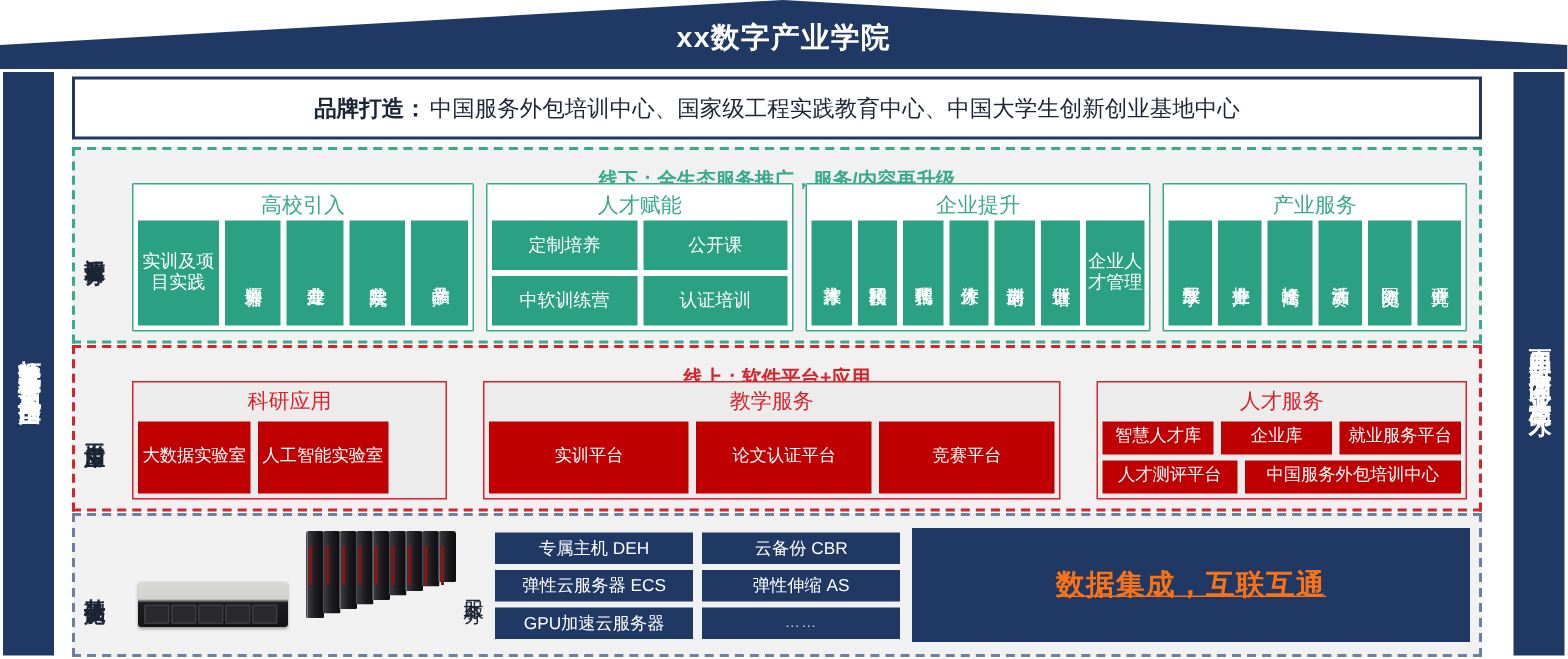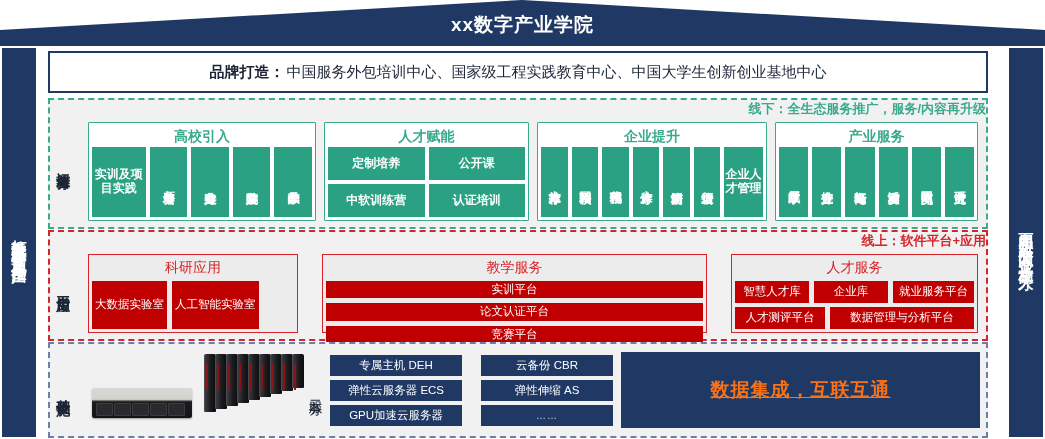--- a/index.html
+++ b/index.html
@@ -44,35 +44,35 @@
   }
   .brand b{font-weight:bold;margin-right:2px;}
 
   
   .band{position:absolute;left:8px;background:#f1f1f1;}
   .band-ops{top:50px;width:936px;height:127px;border:2px dashed #3aaa8c;}
   .band-plat{top:182px;width:936px;height:107px;border:2px dashed #d8232a;}
   .band-infra{top:294px;width:936px;height:92px;border:2px dashed #6b7fa8;}
 
   .band-head{
-    position:absolute;top:0;left:0;width:100%;text-align:right;
+    position:absolute;top:11px;left:0;width:100%;text-align:center;
     font-size:13px;font-weight:bold;
   }
   .band-head.ops{color:#3aaa8c;}
   .band-head.plat{color:#d8232a;}
 
   .side-label{
     position:absolute;left:6px;top:50%;transform:translateY(-50%);
     writing-mode:vertical-rl;text-orientation:upright;
     font-size:14px;font-weight:bold;color:#1b2535;letter-spacing:1px;
     line-height:1.05;
   }
 
   
-  .ops-row{position:absolute;left:38px;top:22px;right:8px;bottom:6px;display:flex;gap:8px;font-weight:bold;}
+  .ops-row{position:absolute;left:38px;top:22px;right:8px;bottom:6px;display:flex;gap:8px;}
   .panel{
     background:#fff;border:1px solid #3aaa8c;border-radius:1px;
     display:flex;flex-direction:column;padding:3px;box-sizing:border-box;
   }
   .panel-title{
     text-align:center;font-size:14px;color:#3aaa8c;line-height:1.45;
     padding-bottom:1px;
   }
   .tile-row{display:flex;gap:4px;flex:1;}
   .tile-col{display:flex;flex-direction:column;gap:4px;flex:1;}
@@ -109,21 +109,21 @@
   .p-rs{flex:1;}
 
   
   .infra-inner{position:absolute;left:38px;top:4px;right:6px;bottom:4px;display:flex;align-items:center;}
   .servers{width:218px;height:100%;position:relative;}
   .cloud-label{
     writing-mode:vertical-rl;text-orientation:upright;
     font-size:14px;color:#1b2535;line-height:1.08;margin:0 7px 0 2px;
     letter-spacing:1px;
   }
-  .cloud-grid{display:flex;gap:19px;}
+  .cloud-grid{display:flex;gap:6px;}
   .ccol{display:flex;flex-direction:column;gap:4px;}
   .ctile{
     background:#1f3864;color:#fff;font-size:11.5px;
     display:flex;align-items:center;justify-content:center;
     width:132px;height:21px;box-sizing:border-box;
   }
   .ctile.empty{color:#c8d0e0;letter-spacing:1px;font-size:10px;}
   .data-box{
     flex:1;margin-left:8px;height:76px;background:#1f3864;color:#f97316;
     display:flex;align-items:center;justify-content:center;
@@ -254,39 +254,39 @@
           <div class="rpanel-title">科研应用</div>
           <div class="rrow">
             <div class="rtile">大数据实验室</div>
             <div class="rtile">人工智能实验室</div>
           </div>
         </div>
 
         <div class="rpanel p-jx">
           <div class="rpanel-title">教学服务</div>
           <div class="rcol" style="margin-top:3px;">
-            <div class="rrow" style="margin-top:0;flex-direction:column;">
+            <div class="rrow" style="margin-top:0;">
               <div class="rtile" style="flex:1.15">实训平台</div>
               <div class="rtile" style="flex:1">论文认证平台</div>
               <div class="rtile" style="flex:1">竞赛平台</div>
             </div>
           </div>
         </div>
 
         <div class="rpanel p-rs">
           <div class="rpanel-title">人才服务</div>
           <div class="rcol" style="margin-top:3px;">
             <div class="rrow" style="margin-top:0;">
               <div class="rtile" style="flex:1">智慧人才库</div>
               <div class="rtile" style="flex:1">企业库</div>
               <div class="rtile" style="flex:1.1">就业服务平台</div>
             </div>
             <div class="rrow" style="margin-top:0;">
               <div class="rtile" style="flex:1">人才测评平台</div>
-              <div class="rtile" style="flex:1.65">数据管理与分析平台</div>
+              <div class="rtile" style="flex:1.65">中国服务外包培训中心</div>
             </div>
           </div>
         </div>
       </div>
     </div>
 
     <div class="band band-infra">
       <div class="side-label">基础设施</div>
 
       <div class="infra-inner">

